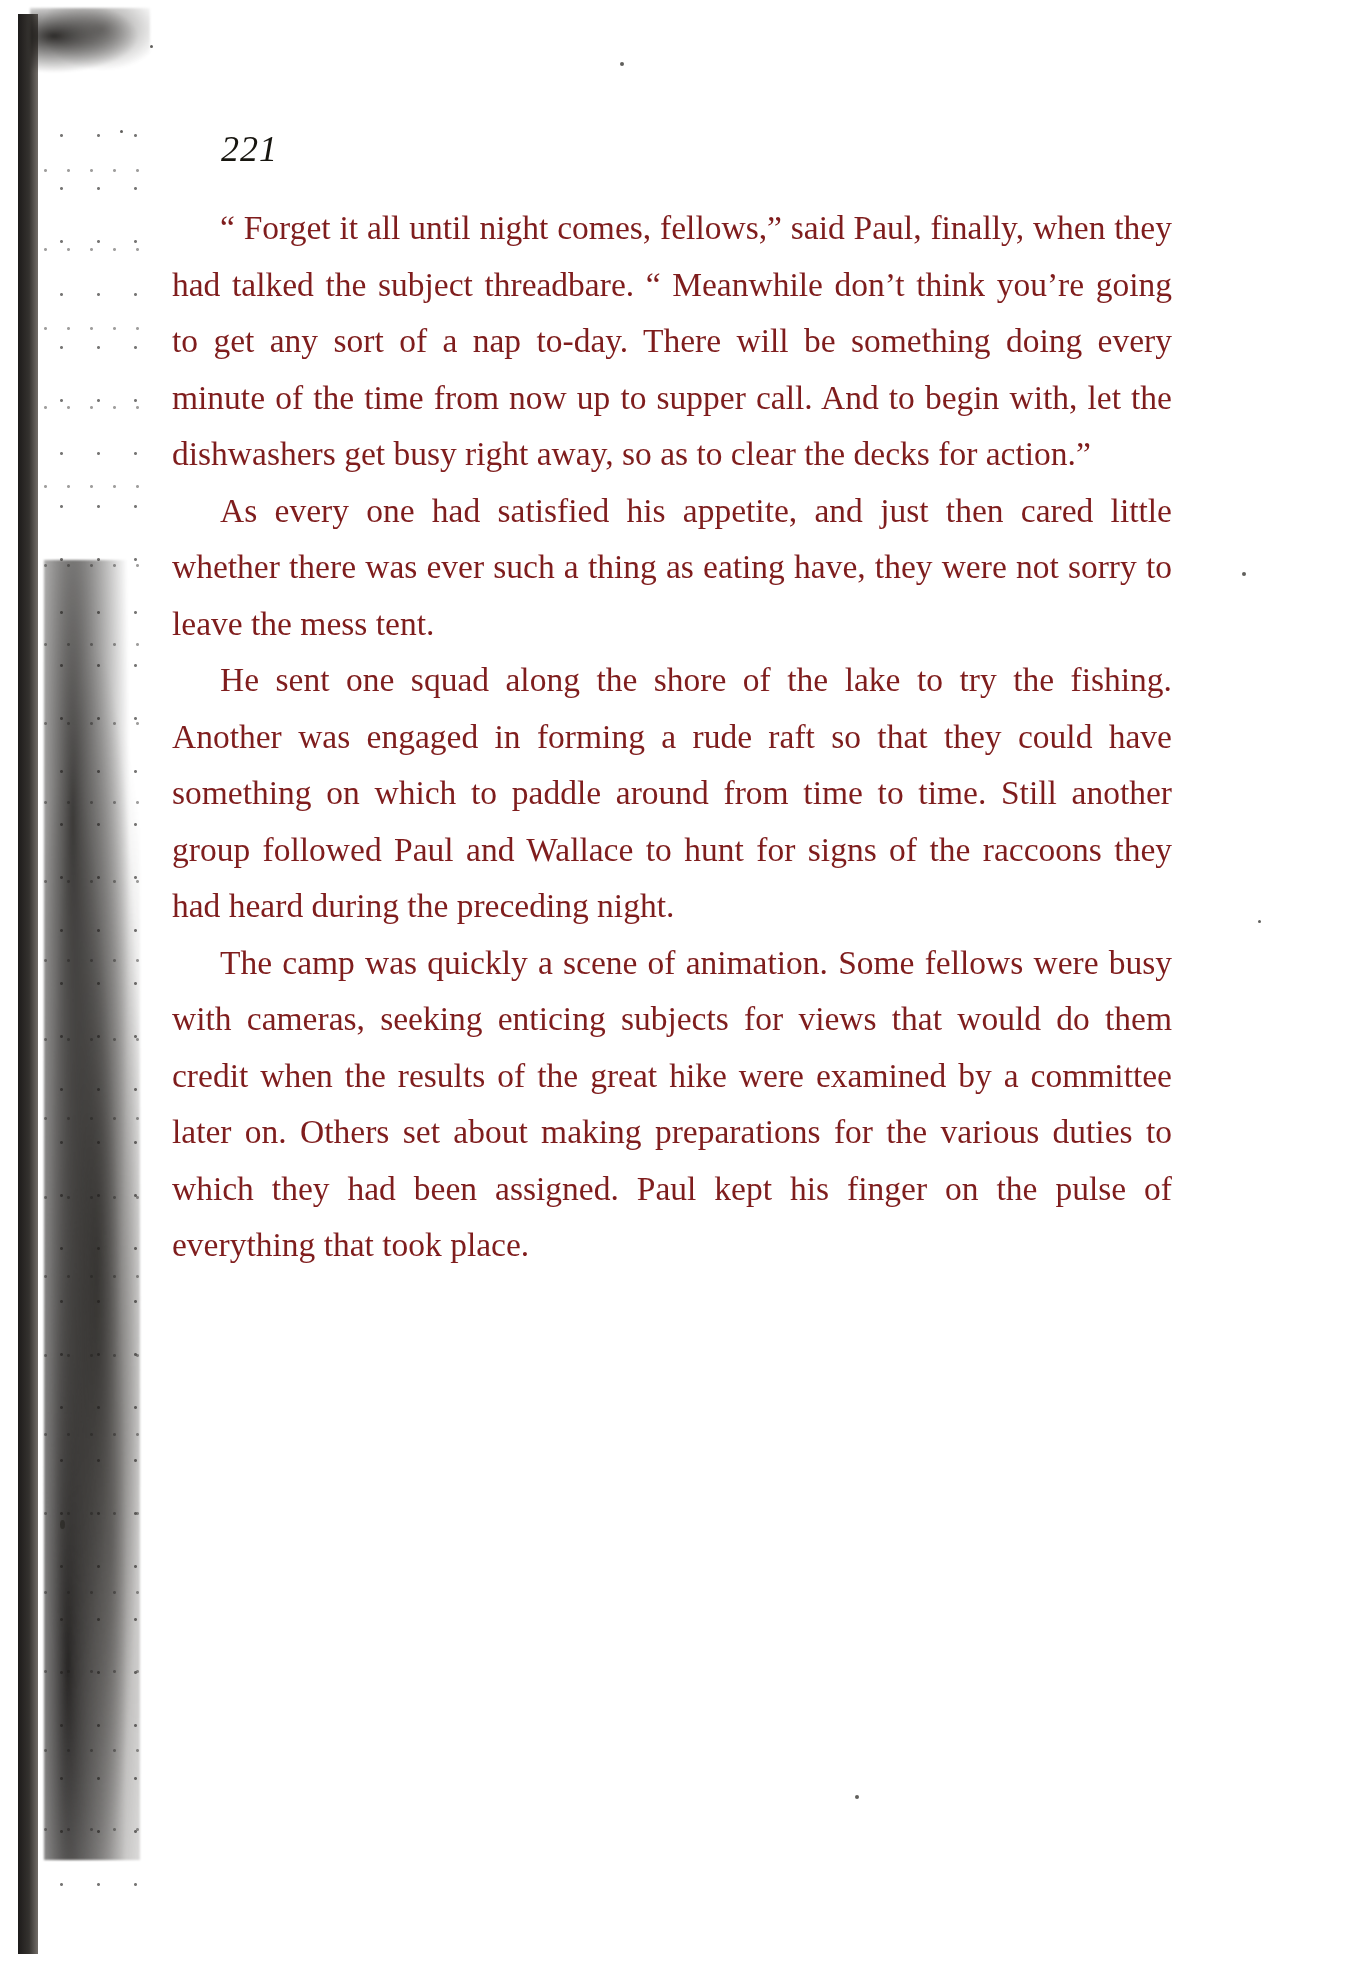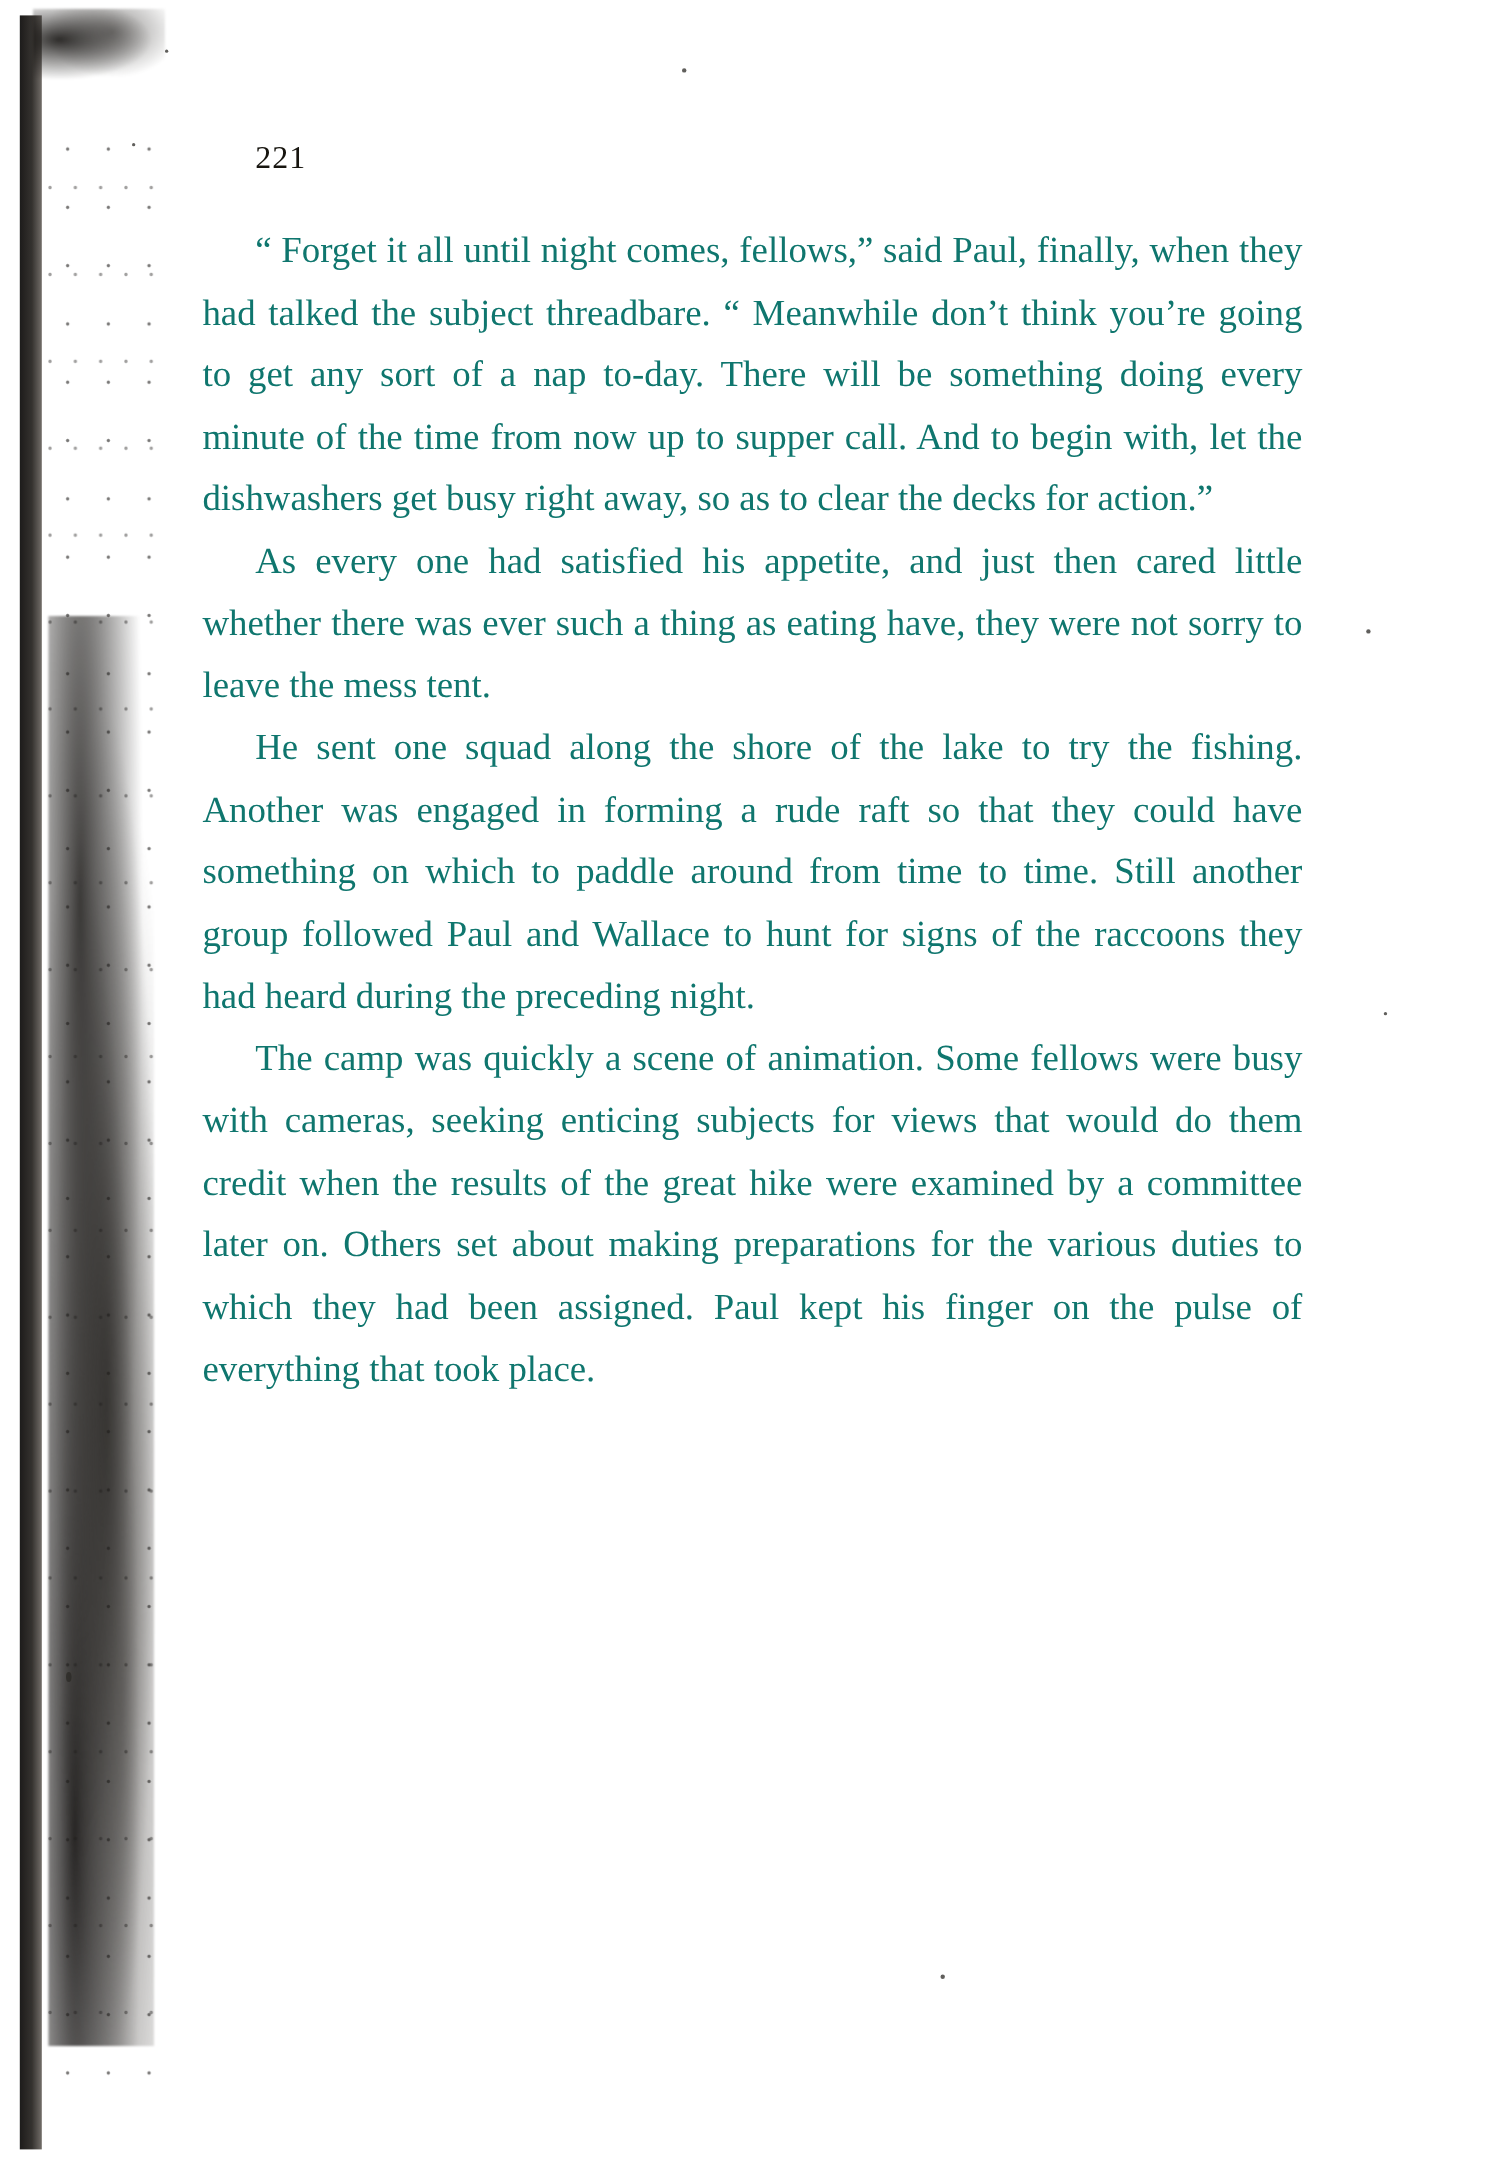--- a/index.html
+++ b/index.html
@@ -96,31 +96,32 @@
     justify-content: flex-start;
     color: #17150f;
   }
   .header-title {
     font-size: 35px;
     letter-spacing: 0.6px;
     white-space: nowrap;
     font-family: "Liberation Serif", serif;
   }
   .header-page-number {
-    font-size: 29px;
-    margin-left: 36px;
+    font-size: 36px;
+    margin-left: 25px;
     letter-spacing: 1px;
+    font-style: italic;
   }
 
   .body-text {
     position: absolute;
-    left: 184px;
+    left: 172px;
     top: 200px;
     width: 1000px;
-    color: #0f766e;
+    color: #7f1d1d;
     font-size: 33.5px;
     line-height: 56.5px;
     text-align: justify;
     text-justify: inter-word;
   }
   .para {
     margin: 0;
     text-indent: 48px;
     text-align: justify;
   }

